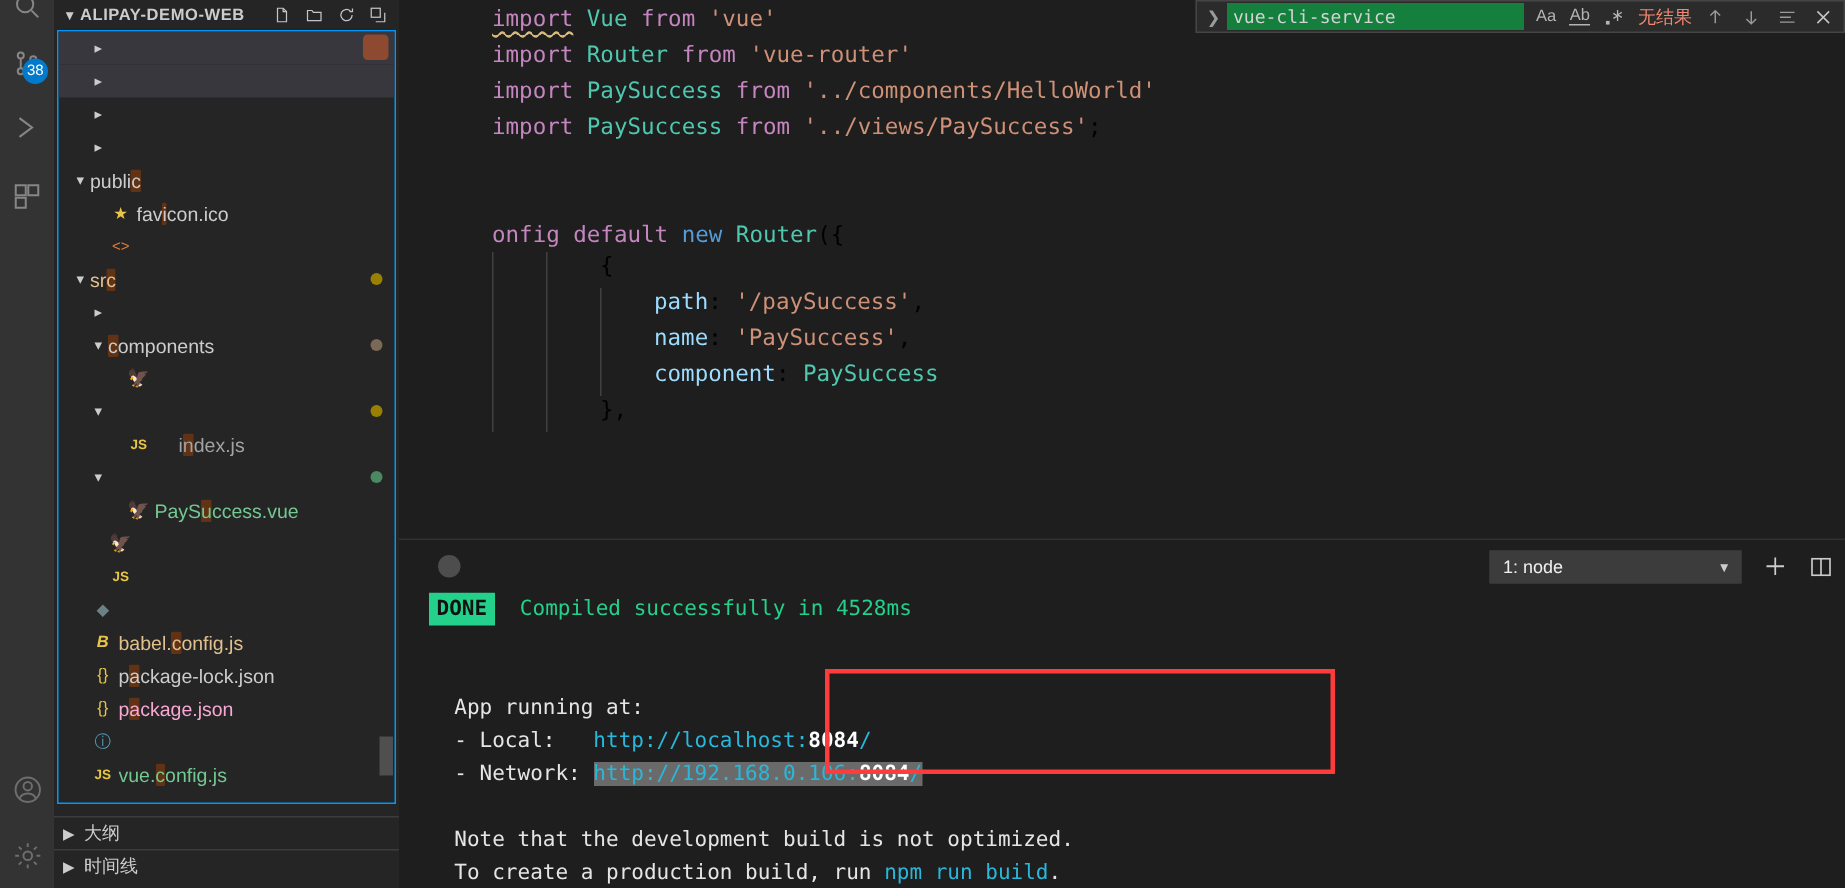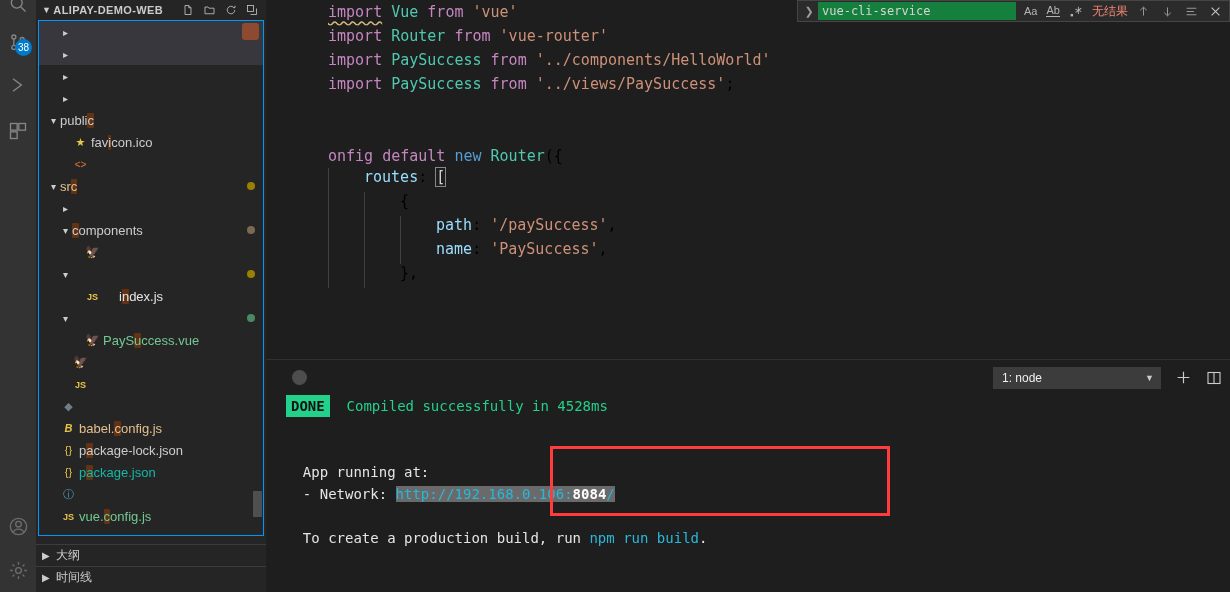--- a/index.html
+++ b/index.html
@@ -474,21 +474,21 @@
         <div class="row">
           <span style="flex: 0 0 20px;"></span>
           <span class="twisty">▾</span>
           <span class="label" style="color: rgb(226, 192, 141);"></span>
           <span class="gdot" style="background: rgb(154, 128, 0);"></span>
         </div>
         <div class="row">
           <span style="flex: 0 0 32px;"></span>
           <span class="twisty"></span>
           <span class="ficon"><span style="color:#e8c547;font-size:9px;font-weight:bold">JS</span></span>
-          <span class="label" style="color: #e5e5e5; padding-left: 16px;">i<span class="hl">n</span>dex.js</span>
+          <span class="label" style="color: #a3a3a3; padding-left: 16px;">i<span class="hl">n</span>dex.js</span>
           <span class="status" style="color: rgb(226, 192, 141);"></span>
         </div>
         <div class="row">
           <span style="flex: 0 0 20px;"></span>
           <span class="twisty">▾</span>
           <span class="label" style="color: rgb(115, 201, 145);"></span>
           <span class="gdot" style="background: rgb(74, 138, 98);"></span>
         </div>
         <div class="row">
           <span style="flex: 0 0 32px;"></span>
@@ -527,21 +527,21 @@
         <div class="row">
           <span style="flex: 0 0 8px;"></span>
           <span class="twisty"></span>
           <span class="ficon"><span style="color:#e8c547;font-size:11px">{}</span></span>
           <span class="label">p<span class="hl">a</span>ckage-lock.json</span>
         </div>
         <div class="row">
           <span style="flex: 0 0 8px;"></span>
           <span class="twisty"></span>
           <span class="ficon"><span style="color:#e8c547;font-size:11px">{}</span></span>
-          <span class="label" style="color: #14b8a6;">p<span class="hl">a</span>ckage.json</span>
+          <span class="label" style="color: #f9a8d4;">p<span class="hl">a</span>ckage.json</span>
           <span class="status" style="color: rgb(226, 192, 141);"></span>
         </div>
         <div class="row">
           <span style="flex: 0 0 8px;"></span>
           <span class="twisty"></span>
           <span class="ficon"><span style="color:#519aba;font-size:11px">ⓘ</span></span>
           <span class="label"></span>
         </div>
         <div class="row">
           <span style="flex: 0 0 8px;"></span>
@@ -566,24 +566,24 @@
   <div class="main">
 
     <div class="editor" id="editor">
         <div class="code-line"><span class="lnum"></span><span class="ctext"><span class="kw squig">import</span> <span class="cls">Vue</span> <span class="kw">from</span> <span class="str">'vue'</span></span></div>
         <div class="code-line"><span class="lnum"></span><span class="ctext"><span class="kw">import</span> <span class="cls">Router</span> <span class="kw">from</span> <span class="str">'vue-router'</span></span></div>
         <div class="code-line"><span class="lnum"></span><span class="ctext"><span class="kw">import</span> <span class="cls">PaySuccess</span> <span class="kw">from</span> <span class="str">'../components/HelloWorld'</span></span></div>
         <div class="code-line"><span class="lnum"></span><span class="ctext"><span class="kw">import</span> <span class="cls">PaySuccess</span> <span class="kw">from</span> <span class="str">'../views/PaySuccess'</span>;</span></div>
         <div class="code-line"><span class="lnum"></span><span class="ctext"></span></div>
         <div class="code-line"><span class="lnum"></span><span class="ctext"></span></div>
         <div class="code-line"><span class="lnum"></span><span class="ctext"><span class="kw">onfig</span> <span class="kw">default</span> <span class="nkw">new</span> <span class="cls">Router</span>({</span></div>
-        <div class="code-line"><span class="lnum"></span><span class="ctext"><span class="indent-guide"></span><span class="id">routes</span>: <span class="brmatch pl">[</span></span></div>
         <div class="code-line"><span class="lnum"></span><span class="ctext"><span class="indent-guide"></span><span class="indent-guide"></span>{</span></div>
         <div class="code-line"><span class="lnum"></span><span class="ctext"><span class="indent-guide"></span><span class="indent-guide"></span><span class="indent-guide"></span><span class="id">path</span>: <span class="str">'/paySuccess'</span>,</span></div>
         <div class="code-line"><span class="lnum"></span><span class="ctext"><span class="indent-guide"></span><span class="indent-guide"></span><span class="indent-guide"></span><span class="id">name</span>: <span class="str">'PaySuccess'</span>,</span></div>
+        <div class="code-line"><span class="lnum"></span><span class="ctext"><span class="indent-guide"></span><span class="indent-guide"></span><span class="indent-guide"></span><span class="id">component</span>: <span class="cls">PaySuccess</span></span></div>
         <div class="code-line"><span class="lnum"></span><span class="ctext"><span class="indent-guide"></span><span class="indent-guide"></span>},</span></div>
       </div>
 
     <div class="findwidget">
       <span class="fw-chev">❯</span>
       <span class="fw-inputbox">
         <span class="fw-input">vue-cli-service</span>
       </span>
       <span class="fw-opts">
         <span>Aa</span>
@@ -653,21 +653,23 @@
               <path d="M8 2.5v11"></path>
             </svg>
         </span>
       </div>
 
       <div class="terminal" id="terminal">
           <div class="tline"><span class="done-badge">DONE</span>  <span class="t-green">Compiled successfully in 4528ms</span></div>
           <div class="tline">&nbsp;</div>
           <div class="tline">&nbsp;</div>
           <div class="tline"><span class="t-white">  App running at:</span></div>
+          <div class="tline"><span class="t-white">  - Local:   </span><span class="t-cyan">http://localhost:<span class="t-bold">8084</span>/</span></div>
           <div class="tline"><span class="t-white">  - Network: </span><span class="t-cyan t-sel">http://192.168.0.106:<span class="t-bold">8084</span>/</span></div>
           <div class="tline">&nbsp;</div>
+          <div class="tline"><span class="t-white">  Note that the development build is not optimized.</span></div>
           <div class="tline"><span class="t-white">  To create a production build, run </span><span class="t-cyan">npm run build</span><span class="t-white">.</span></div>
         </div>
     </div>
 
     <div class="redbox"></div>
   </div>
 </div>
 
 </body></html>

